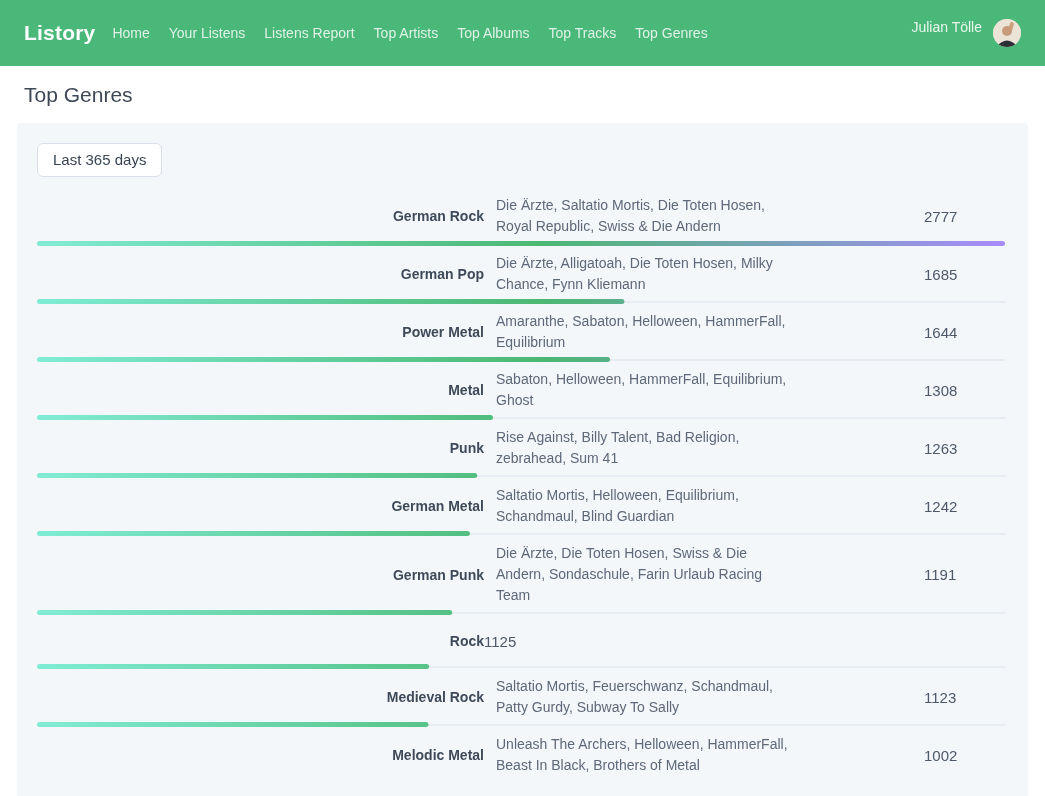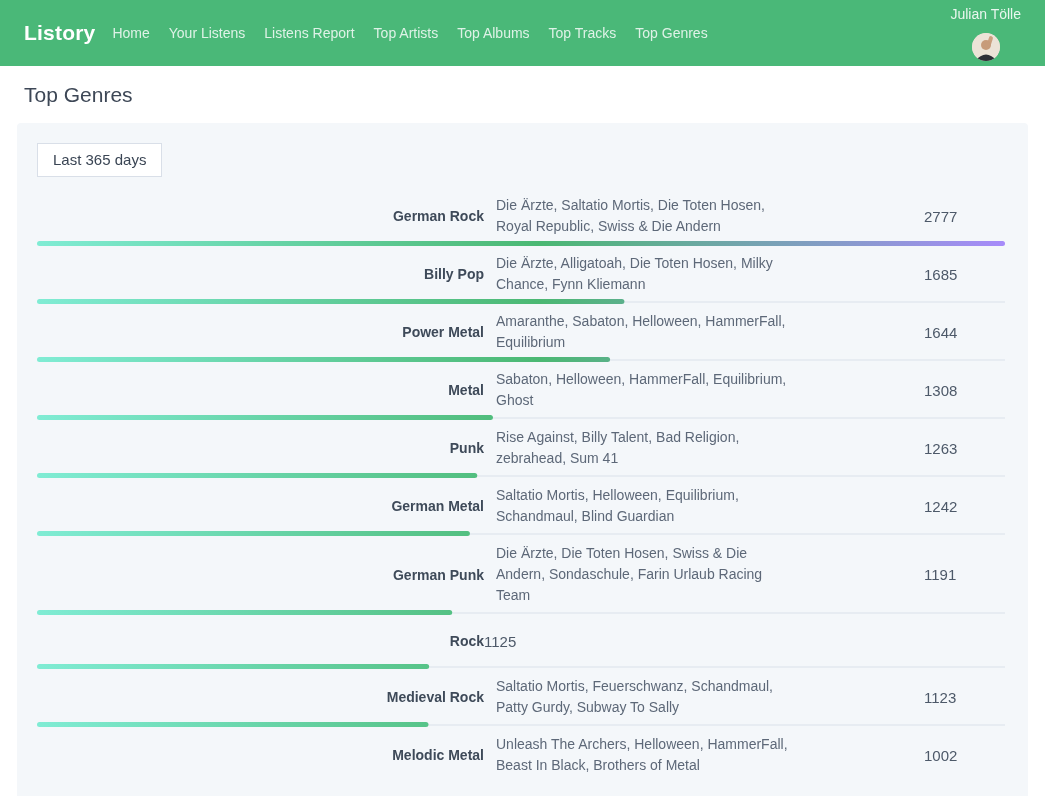--- a/index.html
+++ b/index.html
@@ -7,35 +7,35 @@
     font-family: "Liberation Sans", sans-serif; }
 
   
   .navbar { height: 66px; background: #4ab878; display: flex; align-items: center;
     padding: 0 24px; }
   .brand { color: #ffffff; font-size: 21px; font-weight: bold; letter-spacing: .2px;
     margin-right: 17px; cursor: pointer; }
   .nav-links { display: flex; gap: 19px; flex: 1; }
   .nav-links a { color: rgba(255,255,255,.82); font-size: 14px; text-decoration: none;
     cursor: pointer; white-space: nowrap; }
-  .user-menu { display: flex; align-items: center; gap: 11px; flex-direction: column; }
+  .user-menu { display: flex; gap: 11px; }
   .user-name { color: rgba(255,255,255,.88); font-size: 14px; }
   .avatar { width: 28px; height: 28px; border-radius: 50%; overflow: hidden;
     background: #e9e1d6; display: block; cursor: pointer; }
 
   
   .page-title { font-size: 21px; font-weight: 500; color: #3d4756;
     margin: 17px 0 16px 24px; }
 
   .card { margin: 0 17px; width: 1011px; height: 900px; background: #f4f7fa;
     border-radius: 4px; padding: 20px 20px 0 20px; }
 
   .tf-label { font-size: 12px; color: #4d5a6a; margin-bottom: 7px; }
   .tf-select { display: inline-block; background: #ffffff; border: 1px solid #d9dfe8;
-    border-radius: 0; padding: 7px 15px 8px 15px; font-size: 15px; color: #3a4554;
+    border-radius: 6px; padding: 7px 15px 8px 15px; font-size: 15px; color: #3a4554;
     cursor: pointer; font-family: inherit; }
 
   
   .genres-table { margin-top: 13px; }
   .trow { display: grid; grid-template-columns: 447px 440px auto;
     align-items: center; position: relative; padding: 5px 0 11px 0; min-height: 54px; }
   .genre { font-size: 14px; font-weight: bold; color: #3e4a59; padding-left: 6px; text-align: right; }
   .artists { font-size: 14px; color: #5d6878; line-height: 21px; max-width: 302px; margin-left: 12px; }
   .count { font-size: 15px; color: #4d5969; }
 
@@ -81,21 +81,21 @@
       <div class="trow">
         <div class="genre">German Rock</div>
         <div class="artists">Die Ärzte, Saltatio Mortis, Die Toten Hosen, Royal Republic, Swiss &amp; Die Andern</div>
         <div class="count">2777</div>
         <div class="bar-track">
           <div class="bar-line"></div>
           <div class="bar-fill" style="clip-path: inset(0px 0% 0px 0px round 3px);"></div>
         </div>
       </div>
       <div class="trow">
-        <div class="genre">Billy Pop</div>
+        <div class="genre">German Pop</div>
         <div class="artists">Die Ärzte, Alligatoah, Die Toten Hosen, Milky Chance, Fynn Kliemann</div>
         <div class="count">1685</div>
         <div class="bar-track">
           <div class="bar-line"></div>
           <div class="bar-fill" style="clip-path: inset(0px 39.32% 0px 0px round 3px);"></div>
         </div>
       </div>
       <div class="trow">
         <div class="genre">Power Metal</div>
         <div class="artists">Amaranthe, Sabaton, Helloween, HammerFall, Equilibrium</div>

